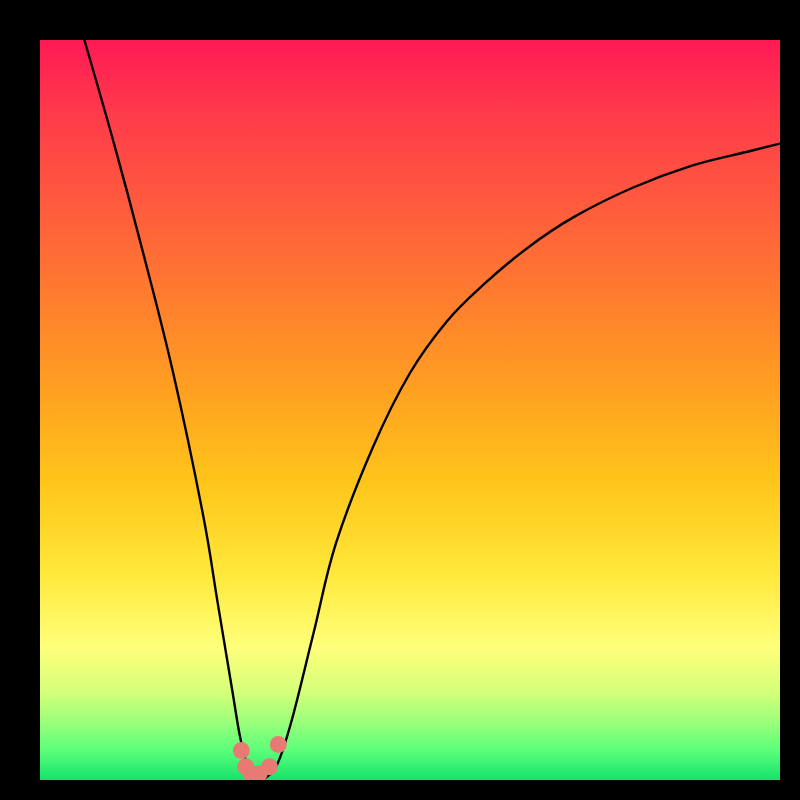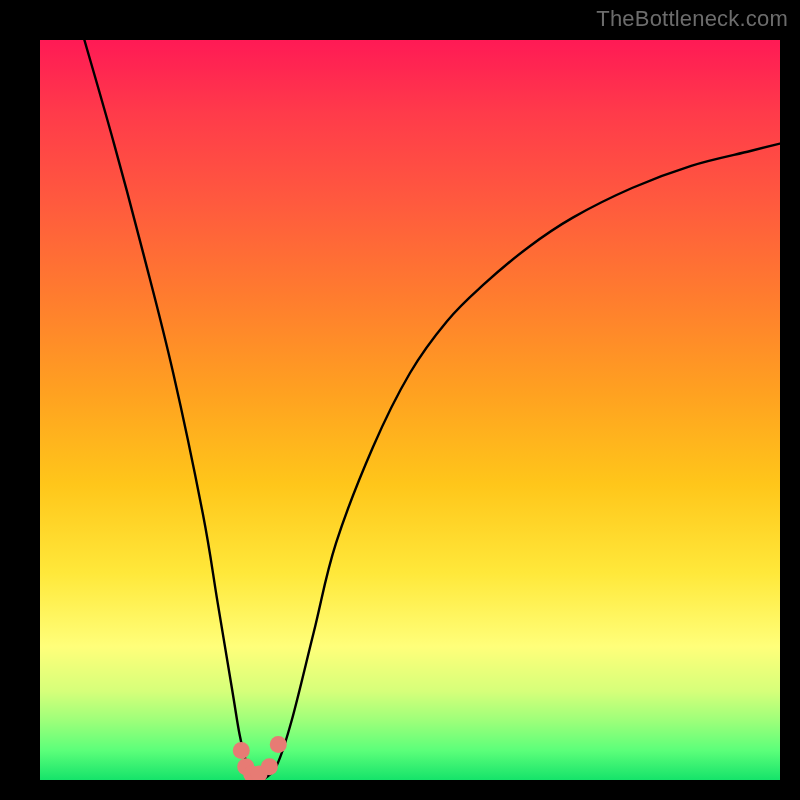--- a/index.html
+++ b/index.html
@@ -57,21 +57,20 @@
     top: 0;
     width: 740px;
     height: 740px;
     pointer-events: none;
   }
 </style>
 </head>
 <body>
 
 <div class="frame">
-  <div class="watermark">TheBottleneck.com</div>
   <div class="plot-area">
     <svg class="curve" viewBox="0 0 740 740" preserveAspectRatio="none">
       <path id="curve-path" fill="none" stroke="#000000" stroke-width="2.4" stroke-linecap="round" d="M 44.4 0 C 49.728 18.648000000000003, 63.344 64.97200000000002, 74 103.60000000000002 C 84.656 142.228, 92.94400000000002 173.30800000000005, 103.60000000000001 214.60000000000002 C 114.256 255.892, 122.54399999999998 286.37999999999994, 133.2 332.99999999999994 C 143.856 379.61999999999995, 154.80800000000002 432.308, 162.8 473.6 C 170.792 514.892, 172.272 530.432, 177.6 562.4 C 182.928 594.3679999999999, 188.404 627.224, 192.4 651.2 C 196.39600000000002 675.176, 197.136 682.28, 199.8 695.6 C 202.46400000000003 708.9200000000001, 204.53600000000003 717.2080000000001, 207.20000000000002 725.2 C 209.864 733.192, 211.936 737.336, 214.6 740 C 217.26399999999998 742.664, 218.004 742.664, 222 740 C 225.996 737.336, 231.472 735.8560000000001, 236.8 725.2 C 242.12800000000001 714.544, 244.94000000000003 704.776, 251.60000000000002 680.8 C 258.26000000000005 656.824, 265.808 623.968, 273.8 592 C 281.79200000000003 560.032, 285.344 536.5, 296 503.2 C 306.656 469.9, 319.68 437.636, 333 407 C 346.32 376.364, 356.68 355.64399999999995, 370 332.99999999999994 C 383.32 310.35599999999994, 393.68000000000006 297.18399999999997, 407.00000000000006 281.2 C 420.32000000000005 265.216, 429.348 257.52, 444 244.2 C 458.652 230.88, 472.41600000000005 219.18800000000005, 488.40000000000003 207.20000000000005 C 504.384 195.21200000000005, 514.1519999999999 188.25600000000003, 532.8 177.60000000000002 C 551.448 166.94400000000002, 570.688 157.32399999999998, 592 148 C 613.312 138.67600000000002, 629.888 132.46000000000006, 651.2 125.80000000000007 C 672.5120000000001 119.14000000000007, 694.4159999999999 114.99600000000001, 710.4 111 C 726.384 107.00399999999999, 734.672 104.93200000000002, 740 103.60000000000002"></path>
       <g id="markers">
           <circle cx="201.28" cy="710.4" r="8.5" fill="#e77b74"></circle>
           <circle cx="205.72000000000003" cy="726.68" r="8.5" fill="#e77b74"></circle>
           <circle cx="211.64000000000001" cy="734.08" r="8.5" fill="#e77b74"></circle>
           <circle cx="219.04000000000002" cy="734.08" r="8.5" fill="#e77b74"></circle>
           <circle cx="229.4" cy="726.68" r="8.5" fill="#e77b74"></circle>
           <circle cx="238.28" cy="704.48" r="8.5" fill="#e77b74"></circle>

